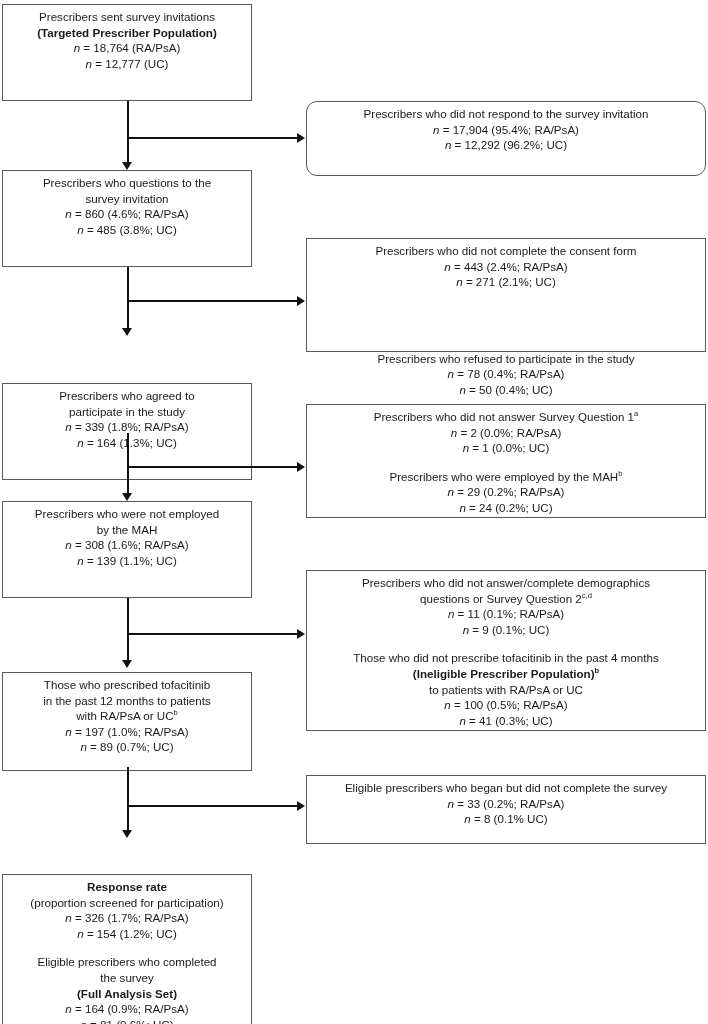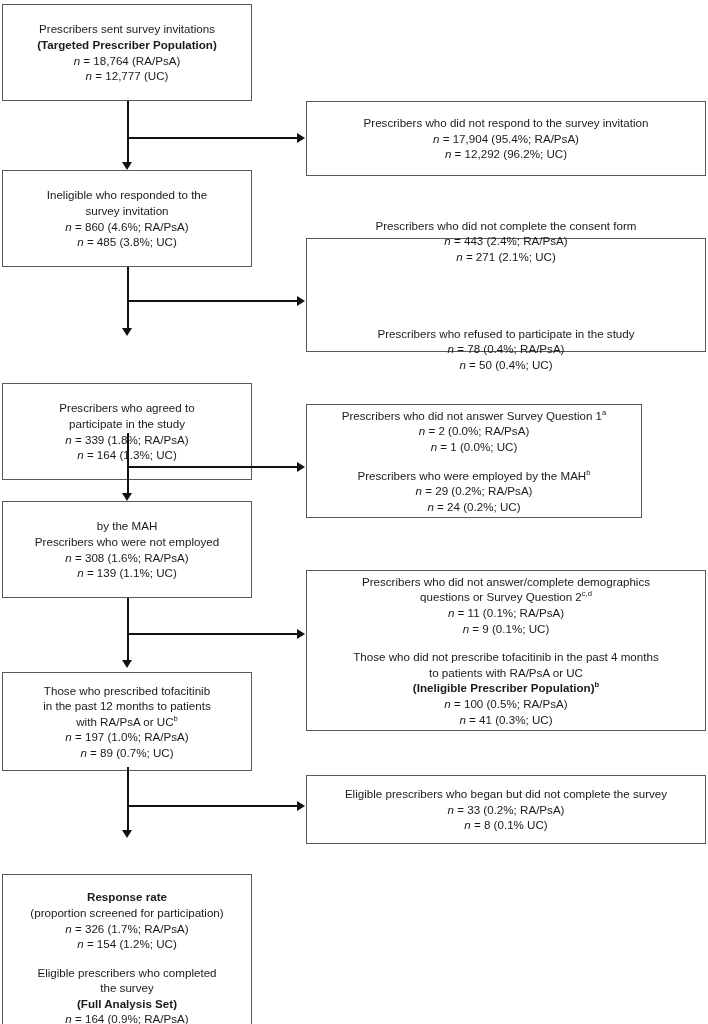--- a/index.html
+++ b/index.html
@@ -19,21 +19,21 @@
     overflow: hidden;
   }
   .node {
     position: absolute;
     box-sizing: border-box;
     border: 1.6px solid #58595b;
     background: #ffffff;
     display: flex;
     flex-direction: column;
     align-items: center;
-    justify-content: center;
+    justify-content: flex-start;
     text-align: center;
     font-size: 11.6px;
     line-height: 15.6px;
     padding: 4px 8px;
     color: #1a1a1a;
   }
   .node .blk { width: 100%; }
   .node .blk + .blk { margin-top: 13px; }
   .node .ln { display: block; white-space: nowrap; }
   .b { font-weight: bold; }
@@ -77,40 +77,40 @@
       <div class="blk">
         <span class="ln">Prescribers sent survey invitations</span>
         <span class="ln b">(Targeted Prescriber Population)</span>
         <span class="ln"><i>n</i> = 18,764 (RA/PsA)</span>
         <span class="ln"><i>n</i> = 12,777 (UC)</span>
       </div>
     </div>
 
   <div class="node" style="left:2px; top:170px; width:250px; height:97px;">
       <div class="blk">
-        <span class="ln">Ineligible who responded to the</span>
+        <span class="ln">Prescribers who questions to the</span>
         <span class="ln">survey invitation</span>
         <span class="ln"><i>n</i> = 860 (4.6%; RA/PsA)</span>
         <span class="ln"><i>n</i> = 485 (3.8%; UC)</span>
       </div>
     </div>
 
   <div class="node" style="left:2px; top:336px; width:250px; height:97px;margin-top:47px;">
       <div class="blk">
         <span class="ln">Prescribers who agreed to</span>
         <span class="ln">participate in the study</span>
         <span class="ln"><i>n</i> = 339 (1.8%; RA/PsA)</span>
         <span class="ln"><i>n</i> = 164 (1.3%; UC)</span>
       </div>
     </div>
 
   <div class="node" style="left:2px; top:501px; width:250px; height:97px;">
       <div class="blk">
+        <span class="ln">Prescribers who were not employed</span>
         <span class="ln">by the MAH</span>
-        <span class="ln">Prescribers who were not employed</span>
         <span class="ln"><i>n</i> = 308 (1.6%; RA/PsA)</span>
         <span class="ln"><i>n</i> = 139 (1.1%; UC)</span>
       </div>
     </div>
 
   <div class="node" style="left:2px; top:672px; width:250px; height:99px;">
       <div class="blk">
         <span class="ln">Those who prescribed tofacitinib</span>
         <span class="ln">in the past 12 months to patients</span>
         <span class="ln">with RA/PsA or UC<sup>b</sup></span>
@@ -128,42 +128,42 @@
       </div>
       <div class="blk">
         <span class="ln">Eligible prescribers who completed</span>
         <span class="ln">the survey</span>
         <span class="ln b">(Full Analysis Set)</span>
         <span class="ln"><i>n</i> = 164 (0.9%; RA/PsA)</span>
         <span class="ln"><i>n</i> = 81 (0.6%; UC)</span>
       </div>
     </div>
 
-  <div class="node" style="left:306px; top:101px; width:400px; height:75px;">
+  <div class="node" style="left:306px; top:101px; width:400px; height:75px;border-radius:11px;">
       <div class="blk">
         <span class="ln">Prescribers who did not respond to the survey invitation</span>
         <span class="ln"><i>n</i> = 17,904 (95.4%; RA/PsA)</span>
         <span class="ln"><i>n</i> = 12,292 (96.2%; UC)</span>
       </div>
     </div>
 
   <div class="node" style="left:306px; top:238px; width:400px; height:114px;gap:48px;">
       <div class="blk">
         <span class="ln">Prescribers who did not complete the consent form</span>
         <span class="ln"><i>n</i> = 443 (2.4%; RA/PsA)</span>
         <span class="ln"><i>n</i> = 271 (2.1%; UC)</span>
       </div>
       <div class="blk">
         <span class="ln">Prescribers who refused to participate in the study</span>
         <span class="ln"><i>n</i> = 78 (0.4%; RA/PsA)</span>
         <span class="ln"><i>n</i> = 50 (0.4%; UC)</span>
       </div>
     </div>
 
-  <div class="node" style="left:306px; top:404px; width:336px; height:114px;">
+  <div class="node" style="left:306px; top:404px; width:400px; height:114px;">
       <div class="blk">
         <span class="ln">Prescribers who did not answer Survey Question 1<sup>a</sup></span>
         <span class="ln"><i>n</i> = 2 (0.0%; RA/PsA)</span>
         <span class="ln"><i>n</i> = 1 (0.0%; UC)</span>
       </div>
       <div class="blk">
         <span class="ln">Prescribers who were employed by the MAH<sup>b</sup></span>
         <span class="ln"><i>n</i> = 29 (0.2%; RA/PsA)</span>
         <span class="ln"><i>n</i> = 24 (0.2%; UC)</span>
       </div>
@@ -171,22 +171,22 @@
 
   <div class="node" style="left:306px; top:570px; width:400px; height:161px;">
       <div class="blk">
         <span class="ln">Prescribers who did not answer/complete demographics</span>
         <span class="ln">questions or Survey Question 2<sup>c,d</sup></span>
         <span class="ln"><i>n</i> = 11 (0.1%; RA/PsA)</span>
         <span class="ln"><i>n</i> = 9 (0.1%; UC)</span>
       </div>
       <div class="blk">
         <span class="ln">Those who did not prescribe tofacitinib in the past 4 months</span>
+        <span class="ln b">(Ineligible Prescriber Population)<sup>b</sup></span>
         <span class="ln">to patients with RA/PsA or UC</span>
-        <span class="ln b">(Ineligible Prescriber Population)<sup>b</sup></span>
         <span class="ln"><i>n</i> = 100 (0.5%; RA/PsA)</span>
         <span class="ln"><i>n</i> = 41 (0.3%; UC)</span>
       </div>
     </div>
 
   <div class="node" style="left:306px; top:775px; width:400px; height:69px;">
       <div class="blk">
         <span class="ln">Eligible prescribers who began but did not complete the survey</span>
         <span class="ln"><i>n</i> = 33 (0.2%; RA/PsA)</span>
         <span class="ln"><i>n</i> = 8 (0.1% UC)</span>

